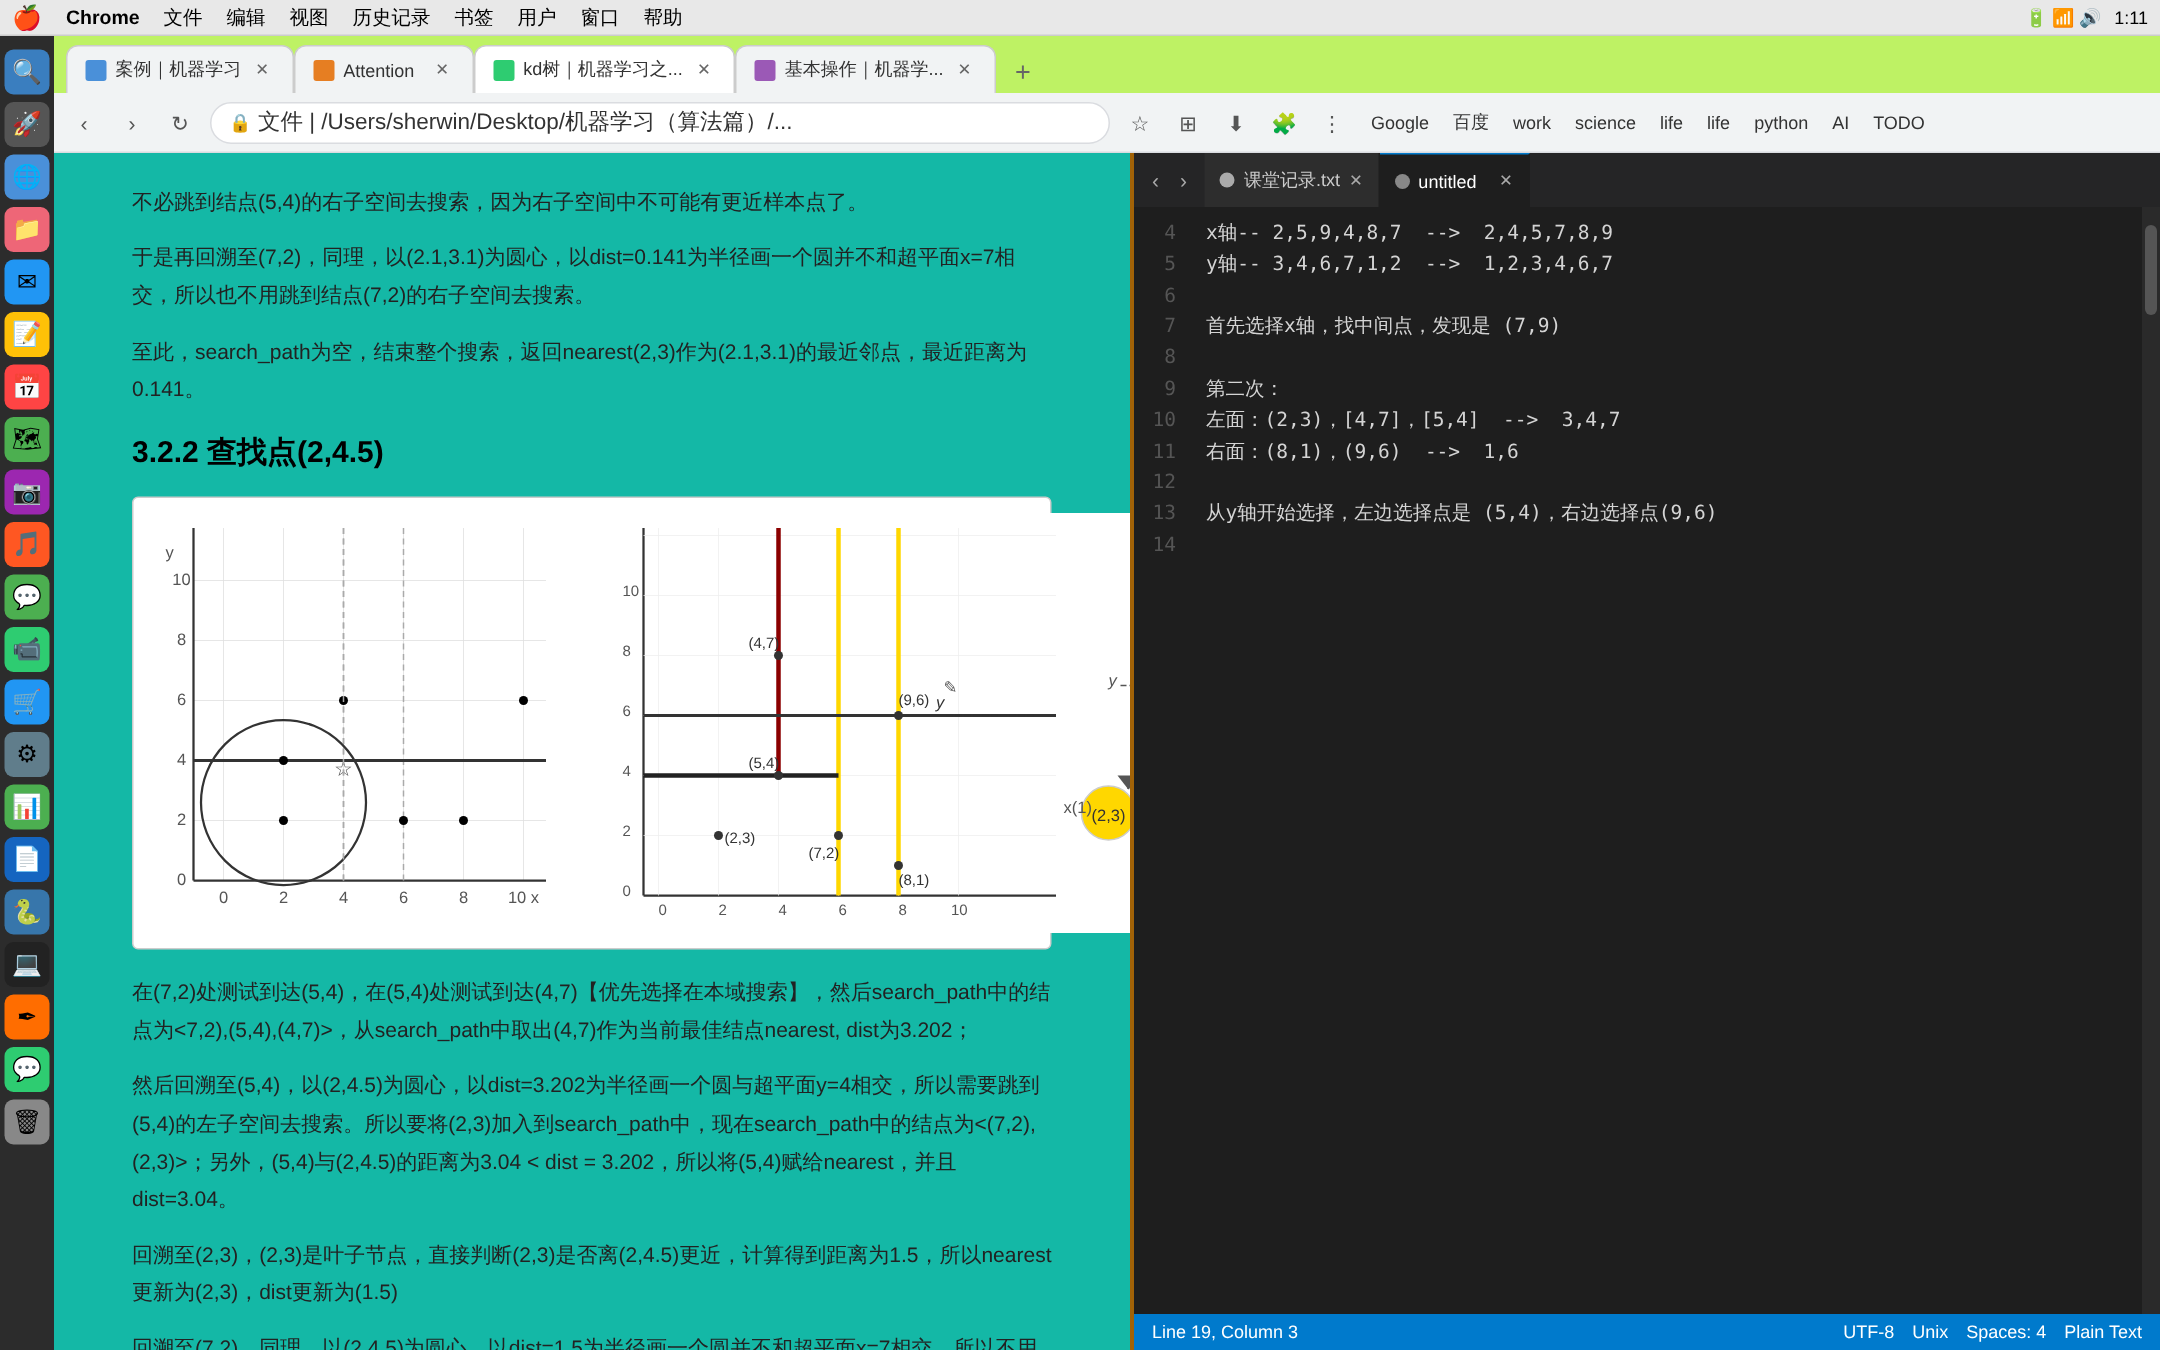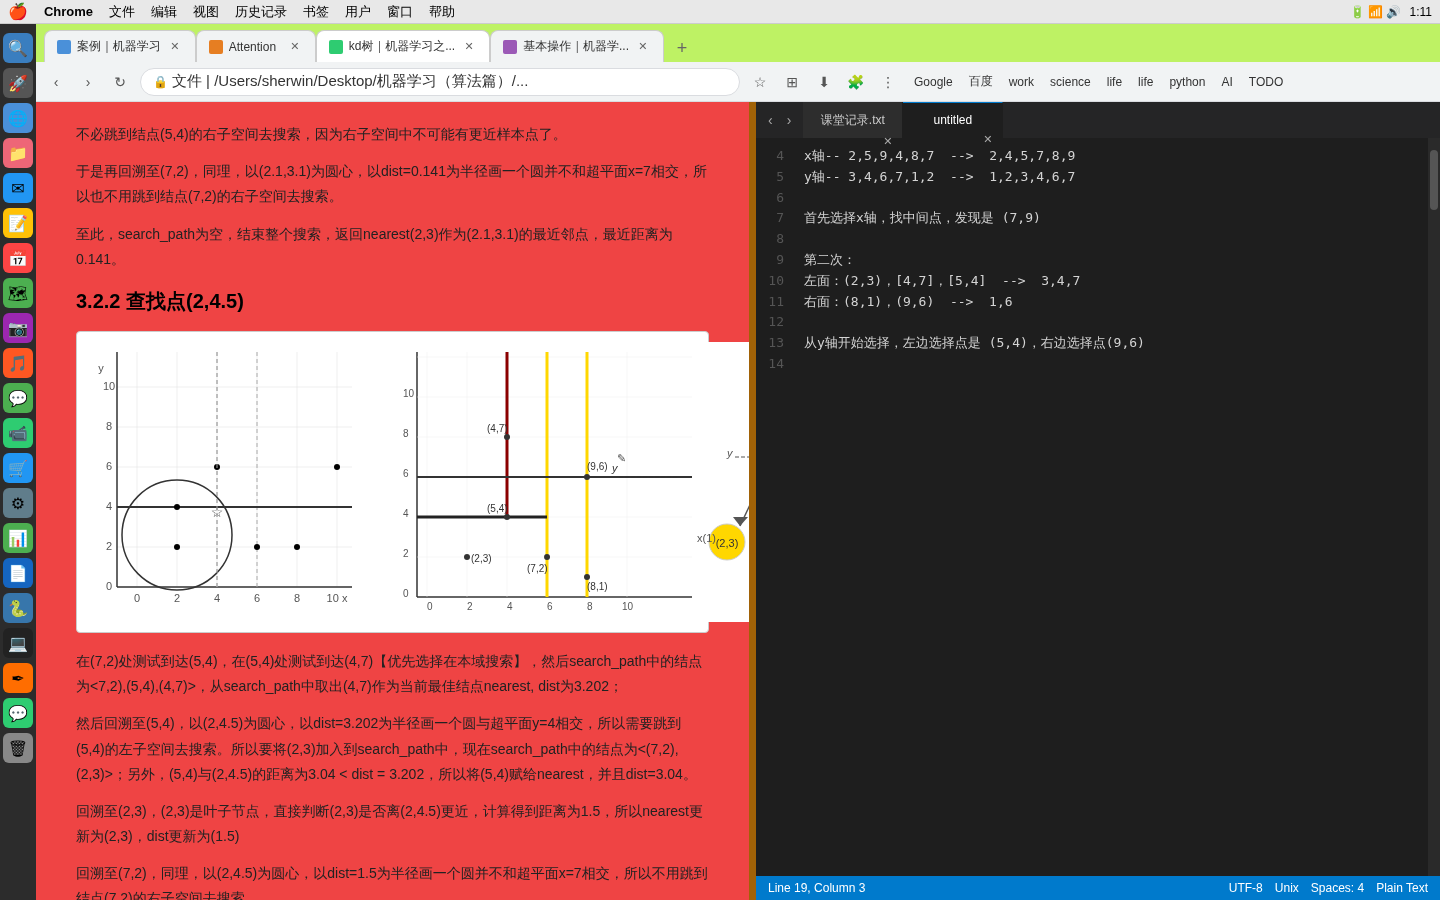--- a/index.html
+++ b/index.html
@@ -35,21 +35,21 @@
     .bookmarks-bar { display: flex; align-items: center; gap: 4px; margin-left: 0; }
     .bookmark-item { font-size: 12px; color: #333; padding: 2px 6px; border-radius: 4px; cursor: pointer; white-space: nowrap; }
 
     
     .content-area {
       flex: 1; display: flex; overflow: hidden;
     }
 
     
     .browser-content {
-      width: 720px; background: #ef4444; overflow-y: auto; padding: 20px 40px; flex-shrink: 0; border-right: 7px solid #a16207;
+      width: 720px; background: #14b8a6; overflow-y: auto; padding: 20px 52px; flex-shrink: 0; border-right: 3px solid #a16207;
     }
 
     
     .section-heading { font-size: 20px; font-weight: bold; color: #000; margin: 16px 0 12px; }
     .body-text { font-size: 14px; color: #222; line-height: 1.8; margin-bottom: 12px; }
 
     
     .diagram-container {
       border: 1px solid #ccc; border-radius: 4px; background: #fff; padding: 10px; margin: 16px 0; display: flex; gap: 10px;
     }
@@ -57,21 +57,21 @@
     
     .editor-panel {
       flex: 1; background: #1e1e1e; display: flex; flex-direction: column; overflow: hidden;
     }
     .editor-tabs {
       height: 36px; background: #252526; display: flex; align-items: stretch; flex-shrink: 0;
     }
     .editor-tab-left { display: flex; align-items: center; padding: 0 8px; gap: 6px; }
     .editor-nav-btn { color: #aaa; font-size: 14px; padding: 2px 4px; cursor: pointer; }
     .editor-tab {
-      min-width: 100px; max-width: 160px; height: 36px; display: flex; align-items: center; padding: 4px 10px; gap: 6px; font-size: 12px; color: #ccc; cursor: pointer; border-right: 1px solid #1e1e1e; background: #2d2d2d; flex-direction: column;
+      min-width: 100px; max-width: 160px; height: 36px; display: flex; align-items: center; padding: 17px 10px; gap: 6px; font-size: 12px; color: #ccc; cursor: pointer; border-right: 1px solid #1e1e1e; background: #2d2d2d;
     }
     .editor-tab.active { background: #1e1e1e; color: #fff; border-top: 1px solid #007acc; }
     .editor-tab-icon { width: 10px; height: 10px; border-radius: 50%; background: #aaa; }
     .editor-tab-close { font-size: 11px; color: #aaa; margin-left: auto; }
     .editor-title-bar {
       height: 28px; background: #323233; display: flex; align-items: center; padding: 0 12px; font-size: 12px; color: #ccc; flex-shrink: 0; justify-content: flex-end;
     }
     .editor-body {
       flex: 1; display: flex; overflow: hidden;
     }

